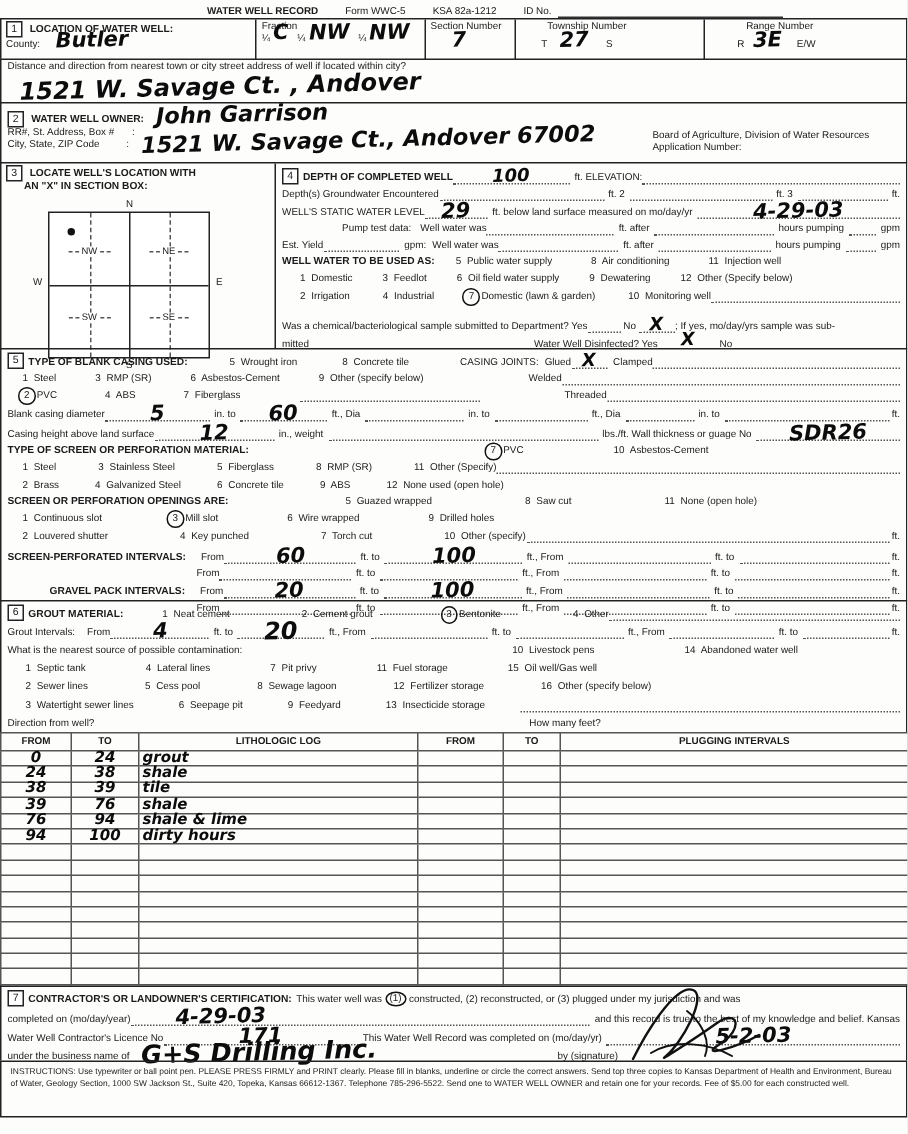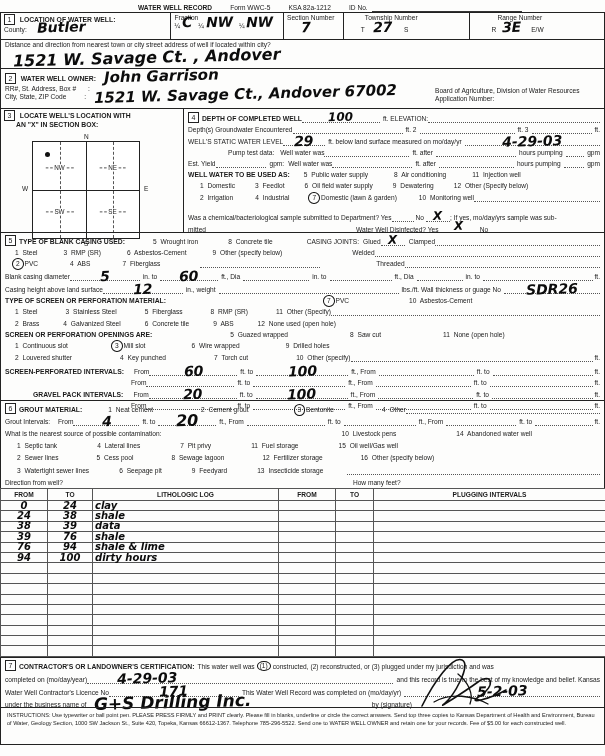--- a/index.html
+++ b/index.html
@@ -534,37 +534,37 @@
         <th>LITHOLOGIC LOG</th>
         <th>FROM</th>
         <th>TO</th>
         <th>PLUGGING INTERVALS</th>
       </tr>
     </thead>
     <tbody>
         <tr>
           <td class="hwcell num">0</td>
           <td class="hwcell num">24</td>
-          <td class="hwcell">clay</td>
+          <td class="hwcell">grout</td>
           <td></td>
           <td></td>
           <td></td>
         </tr>
         <tr>
           <td class="hwcell num">24</td>
           <td class="hwcell num">38</td>
           <td class="hwcell">shale</td>
           <td></td>
           <td></td>
           <td></td>
         </tr>
         <tr>
           <td class="hwcell num">38</td>
           <td class="hwcell num">39</td>
-          <td class="hwcell">data</td>
+          <td class="hwcell">tile</td>
           <td></td>
           <td></td>
           <td></td>
         </tr>
         <tr>
           <td class="hwcell num">39</td>
           <td class="hwcell num">76</td>
           <td class="hwcell">shale</td>
           <td></td>
           <td></td>

